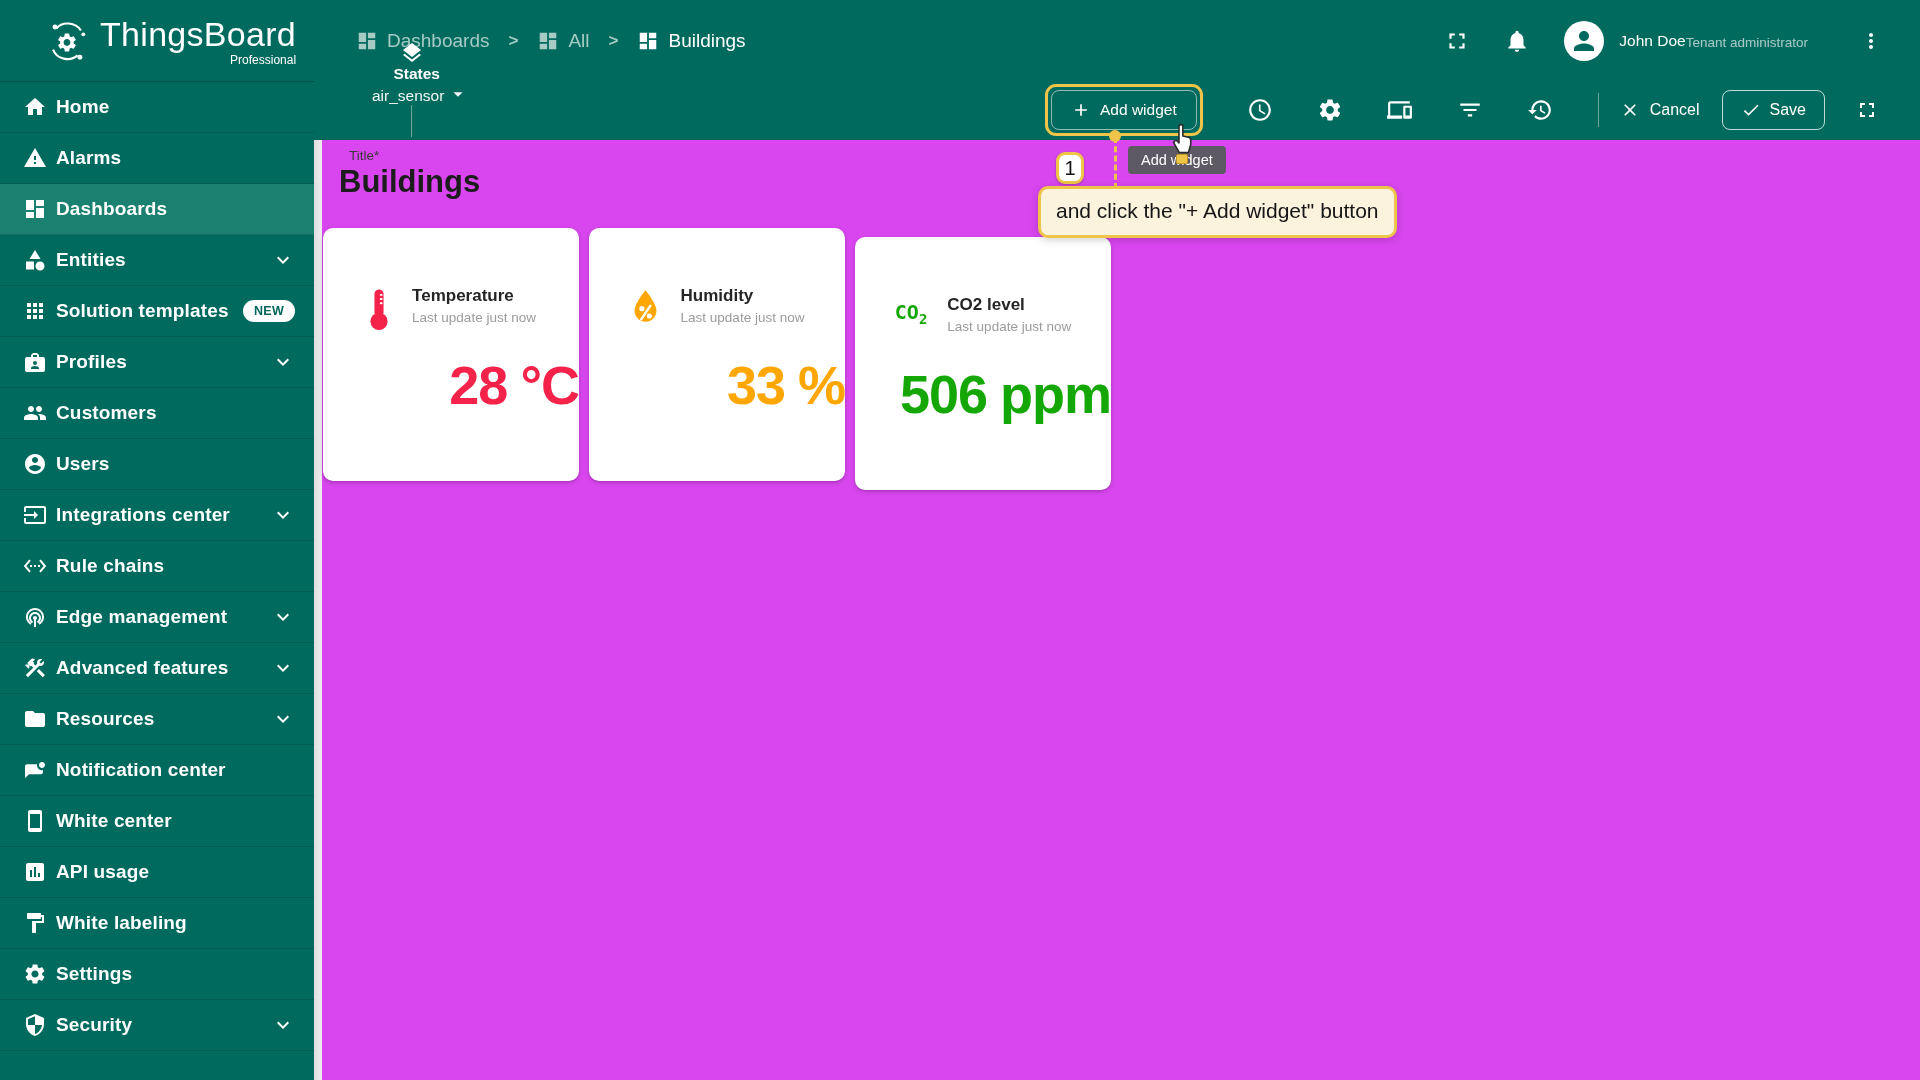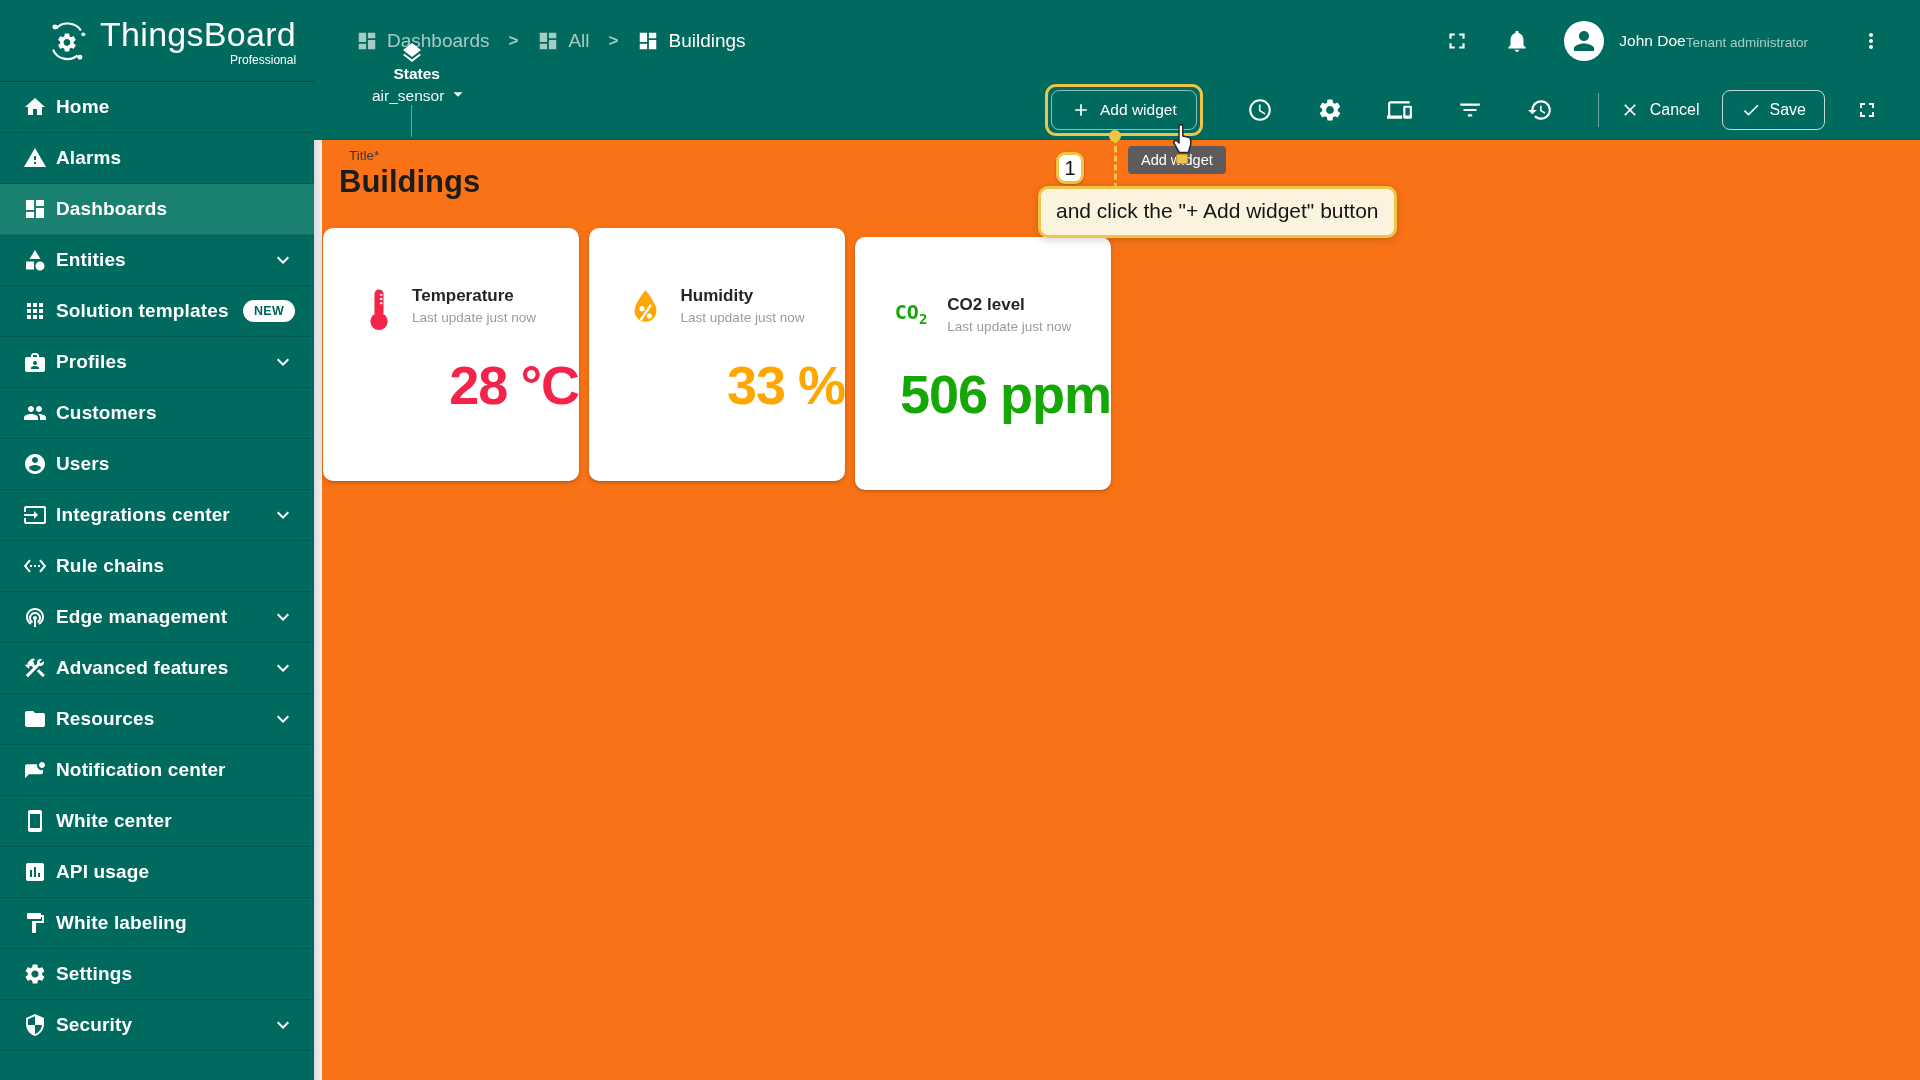--- a/index.html
+++ b/index.html
@@ -78,21 +78,21 @@
   .menu-item.selected{ background:var(--teal-sel); }
   .s-icon{ width:24px; height:24px; flex:none; }
   .s-icon svg{ width:100%; height:100%; }
   .s-label{ margin-left:9px; font-size:19px; font-weight:700; letter-spacing:.15px; }
   .s-chevron{ margin-left:auto; width:24px; height:24px; color:#fff; }
   .s-chevron svg{ width:100%; height:100%; }
   .s-badge{ margin-left:auto; background:#fff; color:#01675a; font-size:12.5px; font-weight:700;
             padding:4px 11px; border-radius:13px; letter-spacing:.3px; }
 
   
-  .main{ grid-column:2; grid-row:3; position:relative; background:#f97316; overflow:hidden; }
+  .main{ grid-column:2; grid-row:3; position:relative; background:#d946ef; overflow:hidden; }
   .main::before{ content:''; position:absolute; left:0; top:0; bottom:0; width:8px;
                  background:linear-gradient(to right,#dddde2,#efefef); }
   .field-label{ position:absolute; left:35px; top:8px; font-size:13.5px; color:#3a3a3a; }
   .page-title{ position:absolute; left:25px; top:24px; font-size:31px; font-weight:700; color:#1c1c1c; }
   .widget-card{ position:absolute; width:256px; height:253px; background:#fff; border-radius:10px;
                 box-shadow:0 2px 5px rgba(0,0,0,.16), 0 1px 2px rgba(0,0,0,.12); }
   .w-head{ display:flex; justify-content:center; gap:20px; margin-top:58px; }
   .w-icon{ flex:none; display:flex; align-items:flex-start; }
   .w-title{ font-size:17px; font-weight:700; color:#252525; }
   .w-sub{ font-size:13.5px; color:#9b9b9b; margin-top:4px; }

